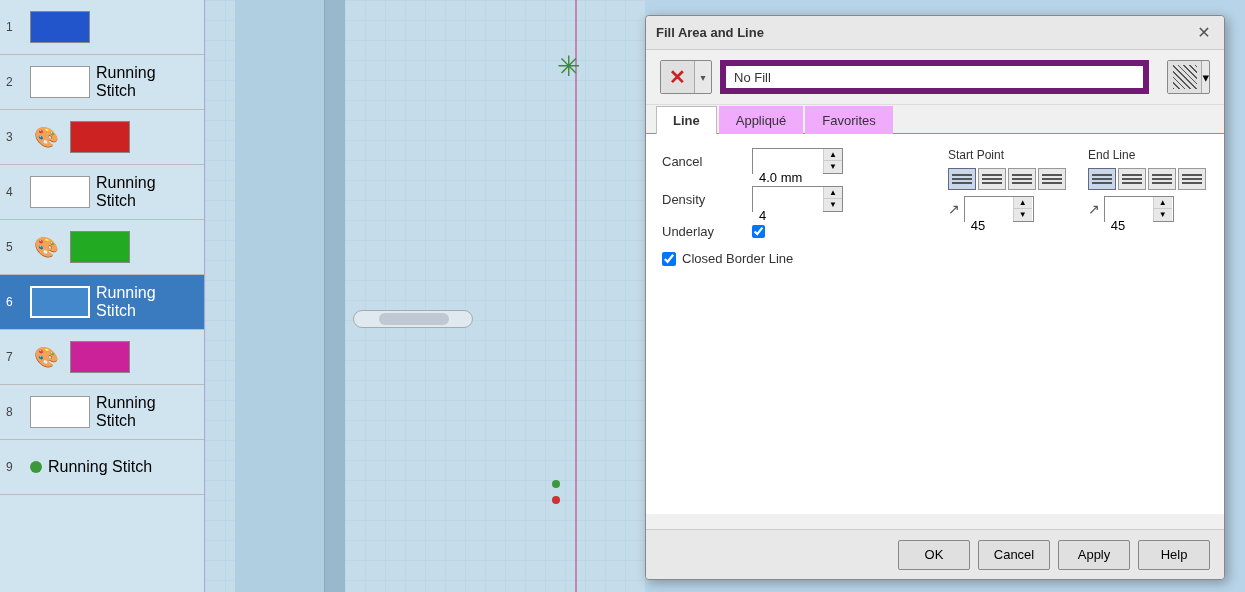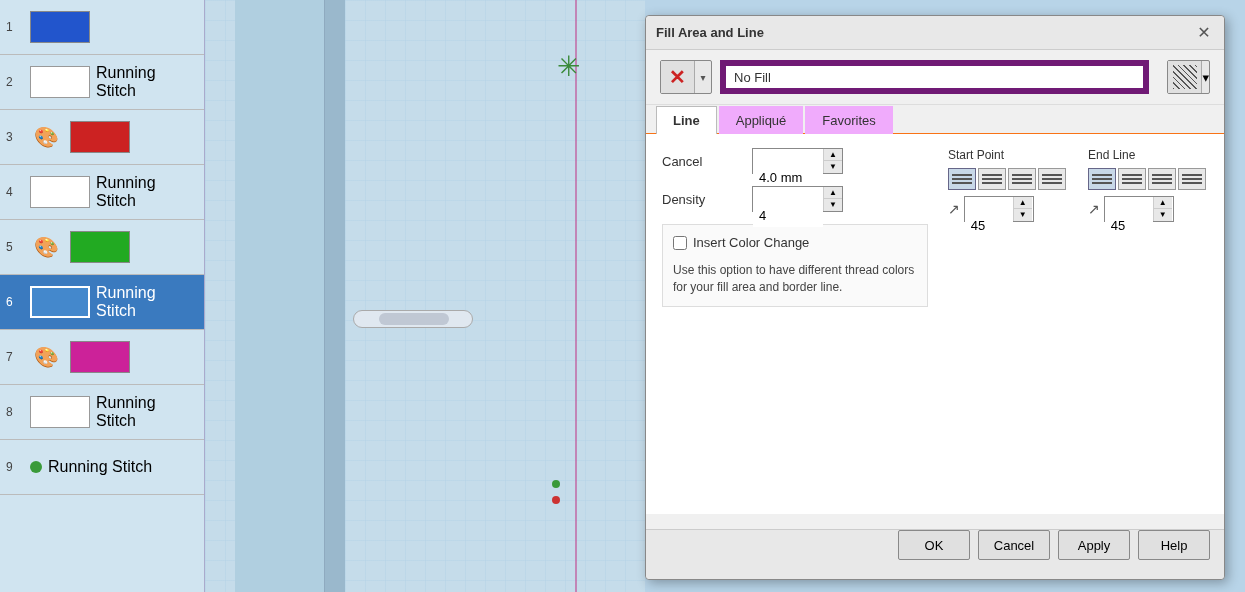--- a/index.html
+++ b/index.html
@@ -410,20 +410,21 @@
     }
 
     
     .dialog-footer {
       position: absolute;
       bottom: 0; left: 0; right: 0;
       height: 50px;
       background: #e8e8e8;
       border-top: 1px solid #ccc;
       display: flex;
+      align-items: center;
       justify-content: flex-end;
       padding: 0 14px;
       gap: 8px;
       border-radius: 0 0 4px 4px;
     }
     .footer-btn {
       min-width: 72px;
       height: 30px;
       border: 1px solid #888;
       background: #e0e0e0;
@@ -607,29 +608,30 @@
           <span class="form-label">Density</span>
           <div class="spin-input">
             <input type="text" value="4" style="">
             <div class="spin-arrows">
               <button>▲</button>
               <button>▼</button>
             </div>
           </div>
         </div>
 
-
-
-        <div style="border:1px solid #ddd; padding:10px; background:#fafafa; margin-bottom:10px;">
-          <div class="checkbox-row">
-            <input type="checkbox" style="">
-            <label>Insert Color Change</label>
-          </div>
-          <div class="color-change-desc">Use this option to have different thread colors for your fill area and border line.</div>
+        <div class="form-row">
+          <span class="form-label">Underlay</span>
+          <input type="checkbox" checked="" style="">
         </div>
+
+        <div class="checkbox-row">
+          <input type="checkbox" checked="" style="">
+          <label>Closed Border Line</label>
+        </div>
+
 
       </div>
 
       <div style="width:260px;">
         <div class="points-row">
 
           <div class="point-section">
             <div class="point-title">Start Point</div>
             <div class="point-grid">
 

